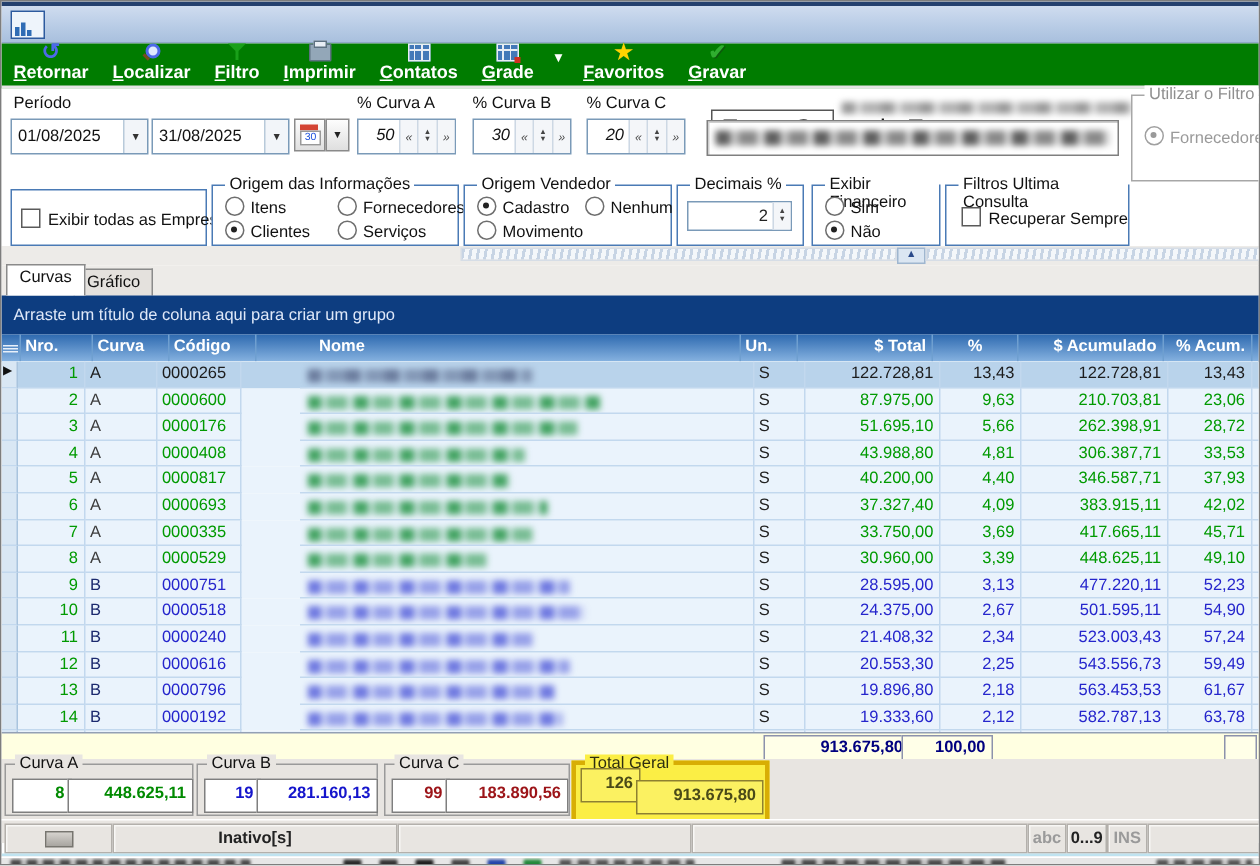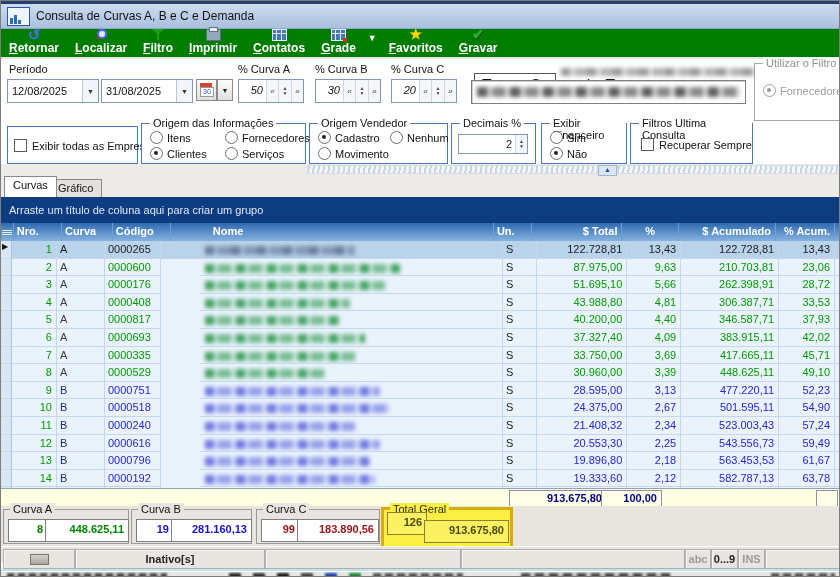--- a/index.html
+++ b/index.html
@@ -132,21 +132,20 @@
 <body>
 
 <div id="win">
 
   <div class="abs" id="titlebar">
     <span id="appicon">
         <i style="height:6px"></i>
         <i style="height:9px"></i>
         <i style="height:4px"></i>
       </span>
-    <span class="t">Consulta de Curvas A, B e C e Demanda</span>
   </div>
 
   <div class="abs" id="toolbar">
     <div class="tbtn">
         <span class="ic">
           <span class="ic-undo">↺</span>
         </span>
         <span class="lb ulf"><u>R</u>etornar</span>
       </div>
     <div class="tbtn">
@@ -190,21 +189,21 @@
         <span class="ic">
           <span class="ic-check">✔</span>
         </span>
         <span class="lb ulf"><u>G</u>ravar</span>
       </div>
   </div>
 
   <div class="abs" id="filters">
     <span class="flabel" style="left:8px;top:4px">Período</span>
     <div class="combo" style="left:6px;top:20px;width:90px">
-        <span class="val">12/08/2025</span>
+        <span class="val">01/08/2025</span>
         <span class="arr">▼</span>
       </div>
     <div class="combo" style="left:100px;top:20px;width:90px">
         <span class="val">31/08/2025</span>
         <span class="arr">▼</span>
       </div>
     <div class="splitbtn" style="left:195px;top:20px">
       <span class="seg cal">
           <span class="top"></span>
           <span class="body">30</span>

